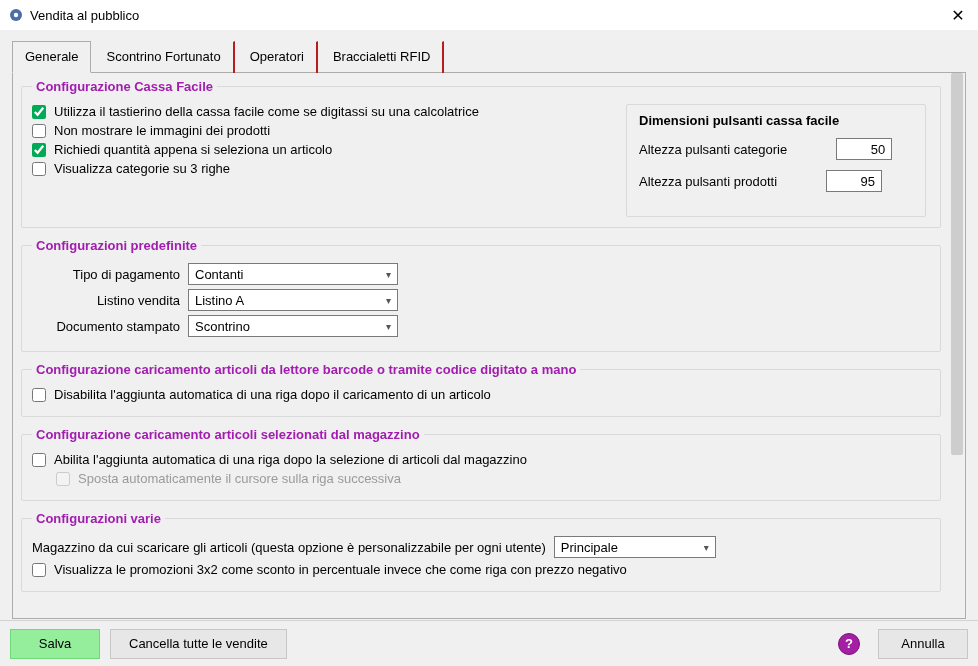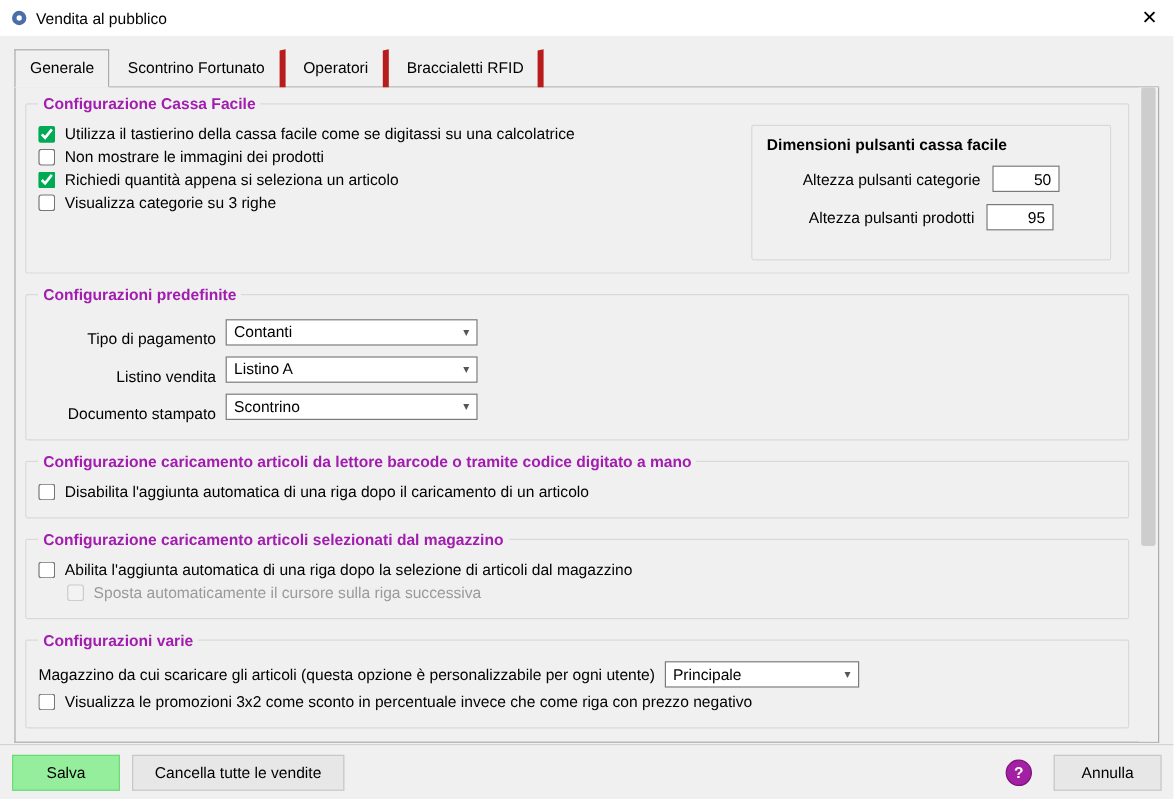--- a/index.html
+++ b/index.html
@@ -8,44 +8,44 @@
   .titlebar { height:30px; display:flex; align-items:center; padding:0 8px; background:#fff; }
   .titlebar .icon { width:16px; height:16px; margin-right:6px; }
   .titlebar .title { flex:1; font-size:13px; color:#000; }
   .titlebar .close { width:24px; text-align:center; font-size:16px; cursor:default; }
 
   .body-area { background:#f0f0f0; height:calc(666px - 30px - 46px); position:relative; padding:10px 12px 0 12px; overflow:hidden; }
 
   .tabs { display:flex; border-bottom:1px solid #acacac; }
   .tab { padding:7px 12px 8px 12px; border:1px solid transparent; border-bottom:none; margin-right:2px; cursor:default; color:#000; position:relative; top:1px; background:transparent; }
   .tab.active { background:#f0f0f0; border:1px solid #acacac; border-bottom:1px solid #f0f0f0; }
-  .tab:not(.active) { border-right:5px solid #b91c1c; }
+  .tab:not(.active) { border-right:2px solid #b91c1c; }
 
   .tab-content { position:relative; height:calc(100% - 34px); border:1px solid #acacac; border-top:none; background:#f0f0f0; }
   .scroll-area { position:absolute; left:0; top:0; right:16px; bottom:0; overflow:hidden; padding:6px 8px; }
   .scrollbar { position:absolute; right:0; top:0; bottom:0; width:16px; background:#f0f0f0; }
   .scrollbar .thumb { position:absolute; left:2px; right:2px; top:0; height:70%; background:#cdcdcd; border-radius:2px; }
 
   fieldset { border:1px solid #d9d9d9; border-radius:2px; margin:0 0 10px 0; padding:6px 10px 10px 10px; background:#f0f0f0; }
   legend { padding:0 4px; font-weight:600; color:#a21caf; font-size:13px; }
 
   .row { display:flex; align-items:center; margin:4px 0; }
   .chk { display:flex; align-items:center; margin:4px 0; }
   .chk input[type=checkbox] { width:14px; height:14px; margin:0 8px 0 0; accent-color:#0a5; }
   .chk.disabled { color:#9a9a9a; }
   .chk.indent { margin-left:24px; }
 
   .form-row { display:flex; align-items:center; margin:4px 0; }
-  .form-row label { width:148px; text-align:right; margin-right:8px;margin-top:12px; }
+  .form-row label { width:148px; text-align:right; margin-right:8px; }
   .select { width:210px; height:22px; border:1px solid #7a7a7a; background:#fff; display:flex; align-items:center; padding:0 6px; position:relative; }
   .select .caret { position:absolute; right:6px; top:50%; transform:translateY(-50%); font-size:10px; color:#555; }
 
   .dim-box { border:1px solid #d9d9d9; border-radius:2px; padding:8px 12px 14px 12px; float:right; width:300px; margin:4px 4px 0 0; }
   .dim-box .dim-title { font-weight:600; margin-bottom:10px; }
-  .dim-row { display:flex; align-items:center; justify-content:center; margin:10px 0; }
+  .dim-row { display:flex; align-items:center; justify-content:flex-start; margin:10px 0;gap:39px; }
   .dim-row label { margin-right:10px; }
   .dim-row input { width:56px; height:22px; border:1px solid #7a7a7a; text-align:right; padding:0 6px; background:#fff; }
 
   .flex-between { display:flex; align-items:flex-start; justify-content:space-between; }
   .inline-select { width:162px; height:22px; border:1px solid #7a7a7a; background:#fff; display:flex; align-items:center; padding:0 6px; position:relative; margin-left:8px; }
   .inline-select .caret { position:absolute; right:6px; top:50%; transform:translateY(-50%); font-size:10px; color:#555; }
 
   .footer { height:46px; background:#f0f0f0; border-top:1px solid #d3d3d3; display:flex; align-items:center; padding:0 10px; }
   .btn { height:30px; border:1px solid #c7c7c7; background:#e7e7e7; padding:0 18px; display:flex; align-items:center; justify-content:center; cursor:default; margin-right:10px; }
   .btn.save { background:#94ee9c; border-color:#6fd87a; min-width:90px; }

